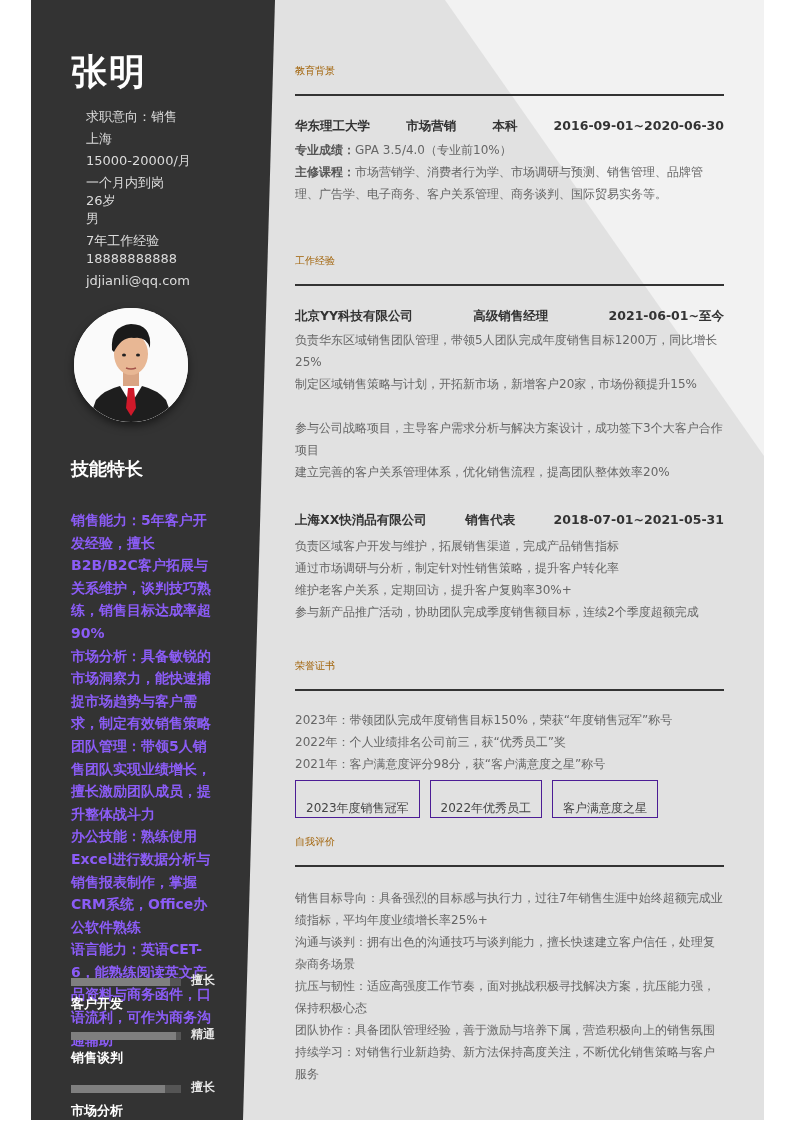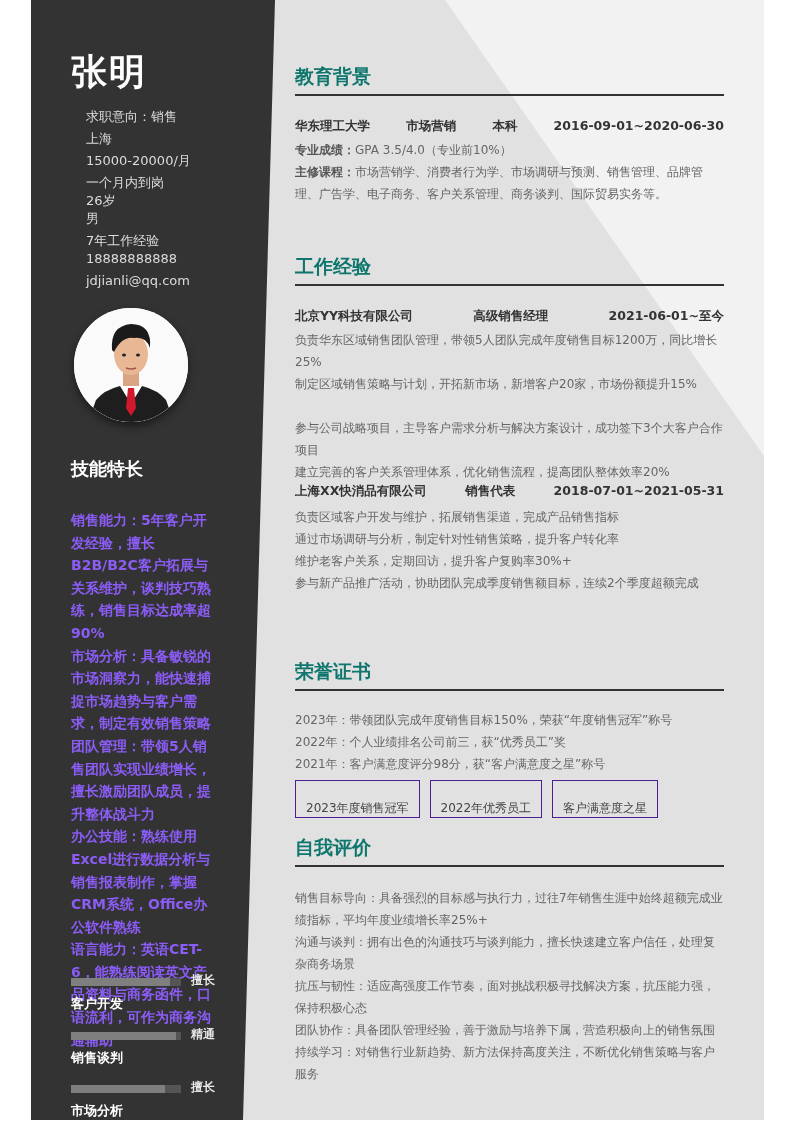--- a/index.html
+++ b/index.html
@@ -23,21 +23,21 @@
   .skills .k { font-weight: bold; }
   .bars { position: absolute; left: 40px; top: 974px; width: 160px; }
   .bar-row { position: relative; height: 53.5px; }
   .track { position: absolute; left: 0; top: 4px; width: 110px; height: 8px; background: #555; }
   .fill { position: absolute; left: 0; top: 0; height: 8px; background: #7f7f7f; }
   .lvl { position: absolute; left: 120px; top: -2px; font-size: 12px; color: #e6e6e6; font-weight: bold; }
   .skill-name { position: absolute; left: 0; top: 21px; font-size: 13px; font-weight: bold; color: #fff; }
 
   .main { position: absolute; left: 295px; top: 0; width: 429px; color: #555; }
   .sec { position: absolute; left: 0; width: 429px; }
-  .sec-title { font-size: 19px; font-weight: bold; color: #0f766e; height: 22px; }
+  .sec-title { font-size: 10px; font-weight: normal; color: #a16207; height: 22px; }
   .sec-line { height: 2px; background: #333; margin-top: 8px; }
   .row-head { display: flex; justify-content: space-between; font-size: 12.5px; font-weight: bold; color: #333; }
   .txt { font-size: 12px; line-height: 22px; color: #666; }
   .txt b { color: #555; }
   .tags { display: flex; gap: 10px; margin-top: 5px; }
   .tag { border: 1px solid #4c1d95; padding: 18px 10px; font-size: 12px; color: #444; height: 27px; line-height: 19px; white-space: nowrap; }
 </style>
 </head>
 <body>
 
@@ -135,21 +135,21 @@
       <span>高级销售经理</span>
       <span>2021-06-01~至今</span>
     </div>
     <div class="txt" style="margin-top:4px">
       <div>负责华东区域销售团队管理，带领5人团队完成年度销售目标1200万，同比增长25%</div>
       <div>制定区域销售策略与计划，开拓新市场，新增客户20家，市场份额提升15%</div>
       <div style="height:22px"></div>
       <div>参与公司战略项目，主导客户需求分析与解决方案设计，成功签下3个大客户合作项目</div>
       <div>建立完善的客户关系管理体系，优化销售流程，提高团队整体效率20%</div>
     </div>
-    <div class="row-head" style="margin-top:0">
+    <div class="row-head" style="margin-top:29px">
       <span>上海XX快消品有限公司</span>
       <span>销售代表</span>
       <span>2018-07-01~2021-05-31</span>
     </div>
     <div class="txt" style="margin-top:6px">
       <div>负责区域客户开发与维护，拓展销售渠道，完成产品销售指标</div>
       <div>通过市场调研与分析，制定针对性销售策略，提升客户转化率</div>
       <div>维护老客户关系，定期回访，提升客户复购率30%+</div>
       <div>参与新产品推广活动，协助团队完成季度销售额目标，连续2个季度超额完成</div>
     </div>

